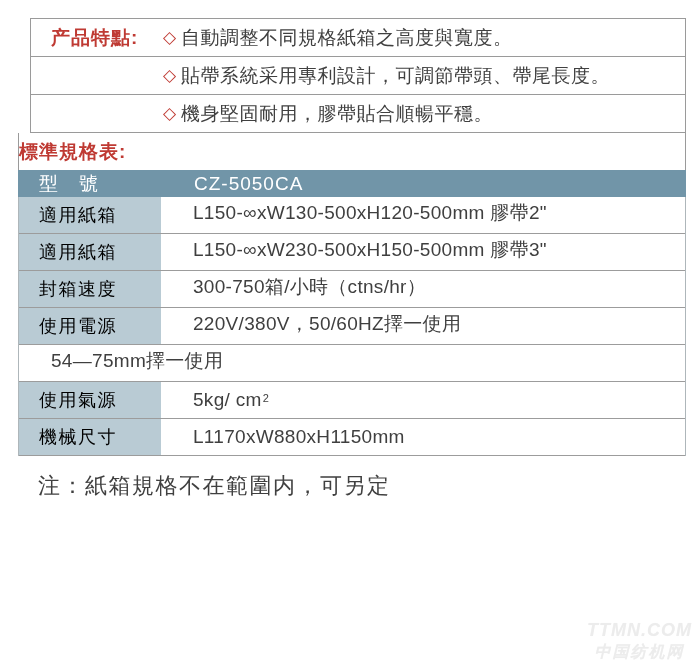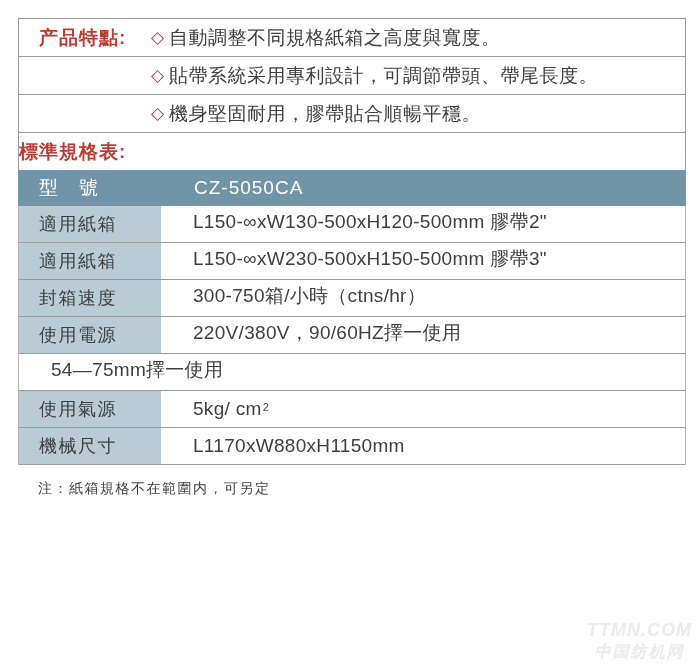--- a/index.html
+++ b/index.html
@@ -6,56 +6,56 @@
   body{
     width:700px;height:669px;
     background:#ffffff;
     font-family:"Liberation Sans","DejaVu Sans",sans-serif;
     position:relative;
     color:#404040;
   }
   .sheet{position:absolute;left:18px;top:18px;width:668px;}
 
   
-  .features-box{border:1px solid #9a9a9a;background:#fff;}
+  .features-box{border:1px solid #9a9a9a;background:#fff;margin-left:12px;}
   .feature-row{display:flex;align-items:center;height:37px;padding-left:20px;}
   .feature-row + .feature-row{border-top:1px solid #9a9a9a;}
   .feature-heading{width:112px;flex:none;color:#bf3a33;font-weight:bold;font-size:19px;letter-spacing:1px;}
   .bullet{color:#bf3a33;font-size:17px;margin-right:5px;flex:none;}
   .feature-text{font-size:19px;color:#404040;letter-spacing:0.5px;white-space:nowrap;}
 
   
   .spec-heading-row{
     height:37px;display:flex;align-items:center;
     border-left:1px solid #9a9a9a;border-right:1px solid #9a9a9a;
   }
   .spec-heading{color:#bf3a33;font-weight:bold;font-size:19px;letter-spacing:1px;}
 
   
   .spec-table{border-left:1px solid #aeb6ba;border-right:1px solid #aeb6ba;}
   .spec-header{
-    height:36px;background:#7195a8;color:#ffffff;
+    height:27px;background:#7195a8;color:#ffffff;
     display:flex;align-items:center;font-size:19px;letter-spacing:1px;
     margin-left:-1px;margin-right:-1px;
   }
   .col-label{width:143px;padding-left:21px;box-sizing:border-box;flex:none;}
   .spec-header .col-value{padding-left:33px;}
   .spec-row{display:flex;height:37px;border-bottom:1px solid #9c9c9c;box-sizing:border-box;}
   .cell-label{
     width:142px;padding-left:20px;box-sizing:border-box;flex:none;
     background:#b9cbd4;display:flex;align-items:center;
-    font-size:18px;color:#404040;letter-spacing:1.5px;
+    font-size:18px;color:#000000;letter-spacing:1.5px;
   }
   .cell-gap{width:4px;background:#ffffff;flex:none;}
   .cell-value{flex:1;display:flex;align-items:flex-end;padding-left:28px;padding-bottom:7px;
     font-size:19px;color:#3f3f3f;letter-spacing:0.3px;white-space:nowrap;}
   .cell-value sup{font-size:11px;line-height:1;margin-left:1px;transform:translateY(-7px);}
 
   
-  .note{margin-top:15px;padding-left:20px;font-size:14px;color:#404040;letter-spacing:1.5px;}
+  .note{margin-top:15px;padding-left:20px;font-size:22px;color:#404040;letter-spacing:1.5px;}
 
   
   .watermark{
     position:absolute;right:8px;bottom:8px;text-align:center;
     color:#ececec;font-style:italic;font-weight:bold;line-height:1.2;
     text-shadow:0 0 1px #f5f5f5;
   }
   .watermark .wm-site{font-size:18px;letter-spacing:1px;}
   .watermark .wm-name{font-size:16px;letter-spacing:2px;}
 </style>
@@ -118,21 +118,21 @@
       <div class="cell-value">
           <span>300-750箱/小時（ctns/hr）</span>
           <sup></sup>
         </div>
     </div>
 
     <div class="spec-row">
       <div class="cell-label">使用電源</div>
       <div class="cell-gap"></div>
       <div class="cell-value">
-          <span>220V/380V，90/60HZ擇一使用</span>
+          <span>220V/380V，50/60HZ擇一使用</span>
           <sup></sup>
         </div>
     </div>
 
     <div class="spec-row">
       <div class="cell-gap"></div>
       <div class="cell-value">
           <span>54—75mm擇一使用</span>
           <sup></sup>
         </div>

